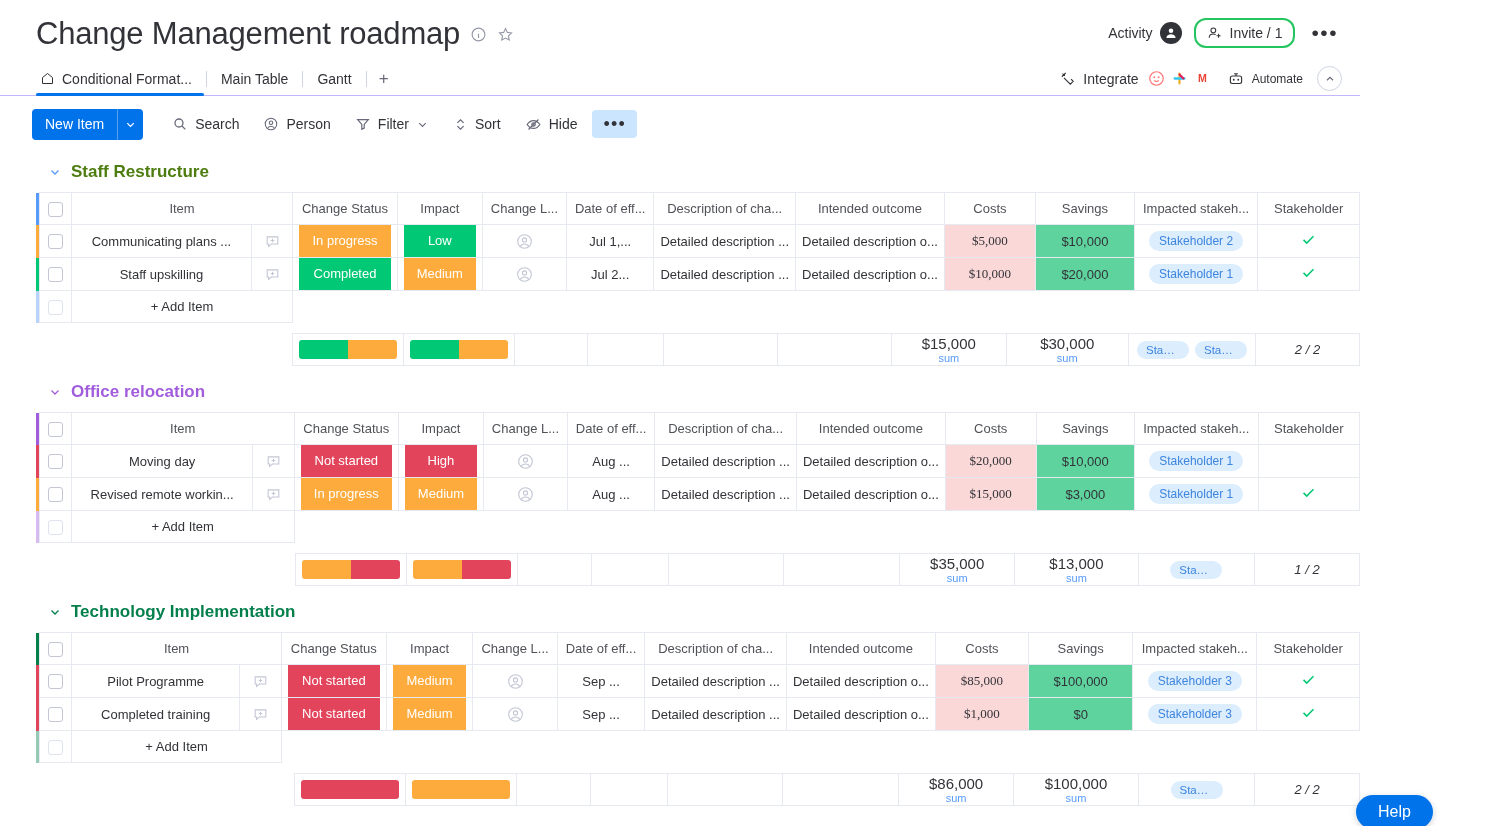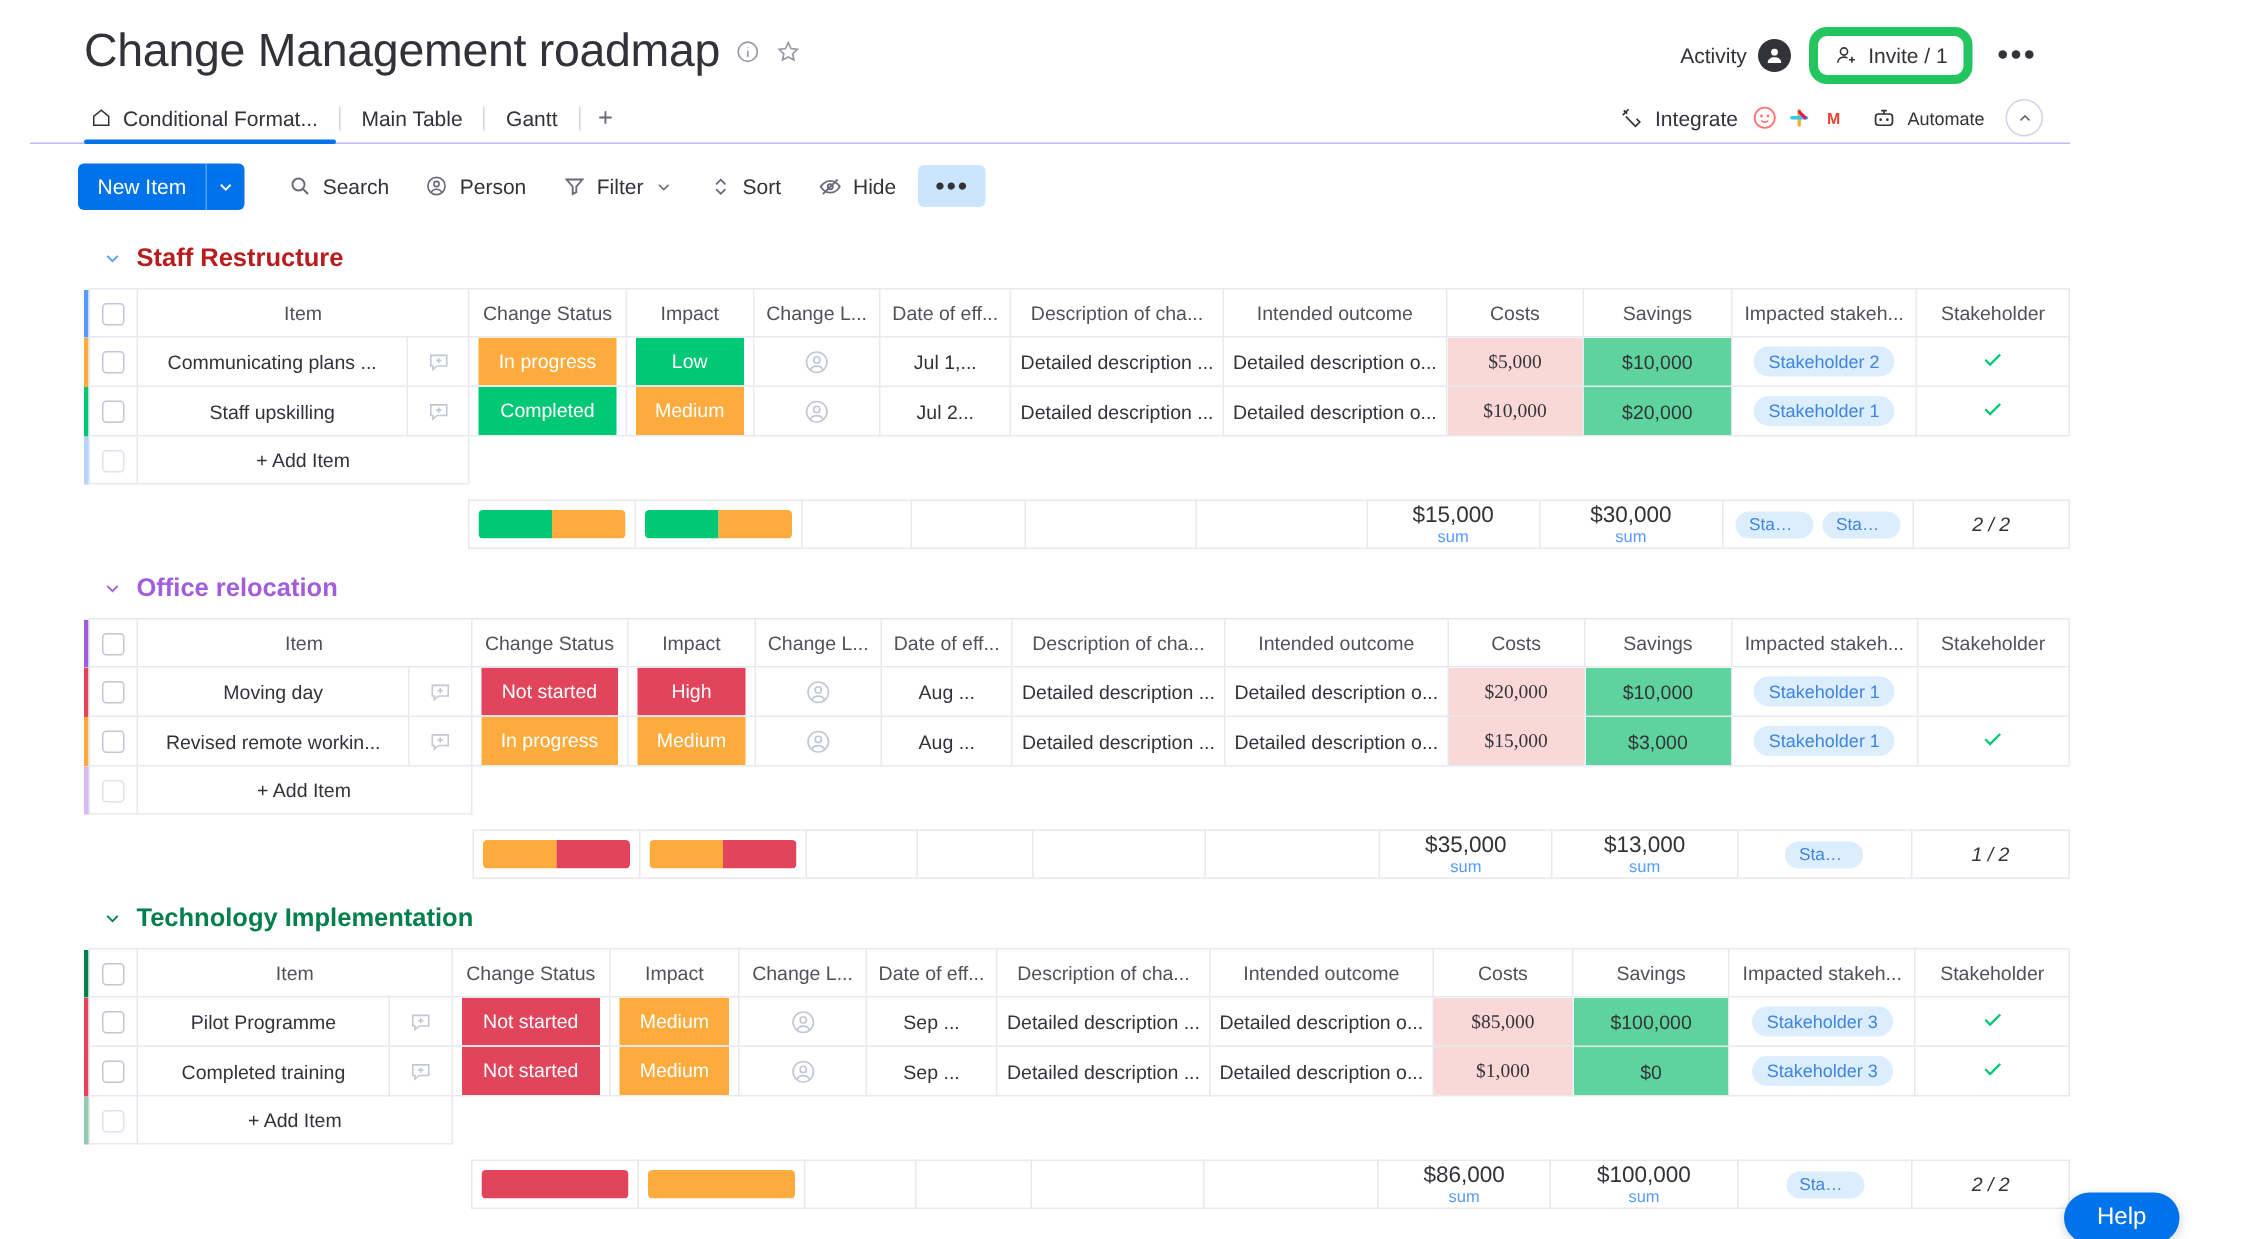--- a/index.html
+++ b/index.html
@@ -3,21 +3,21 @@
 <meta charset="utf-8">
 <style>
   * { box-sizing: border-box; margin: 0; padding: 0; }
   html, body {
     width: 1500px; height: 826px;
     background: #ffffff;
     font-family: "Liberation Sans", sans-serif;
     color: #323338;
     overflow: hidden;
   }
-  .page { position: relative; width: 1360px; height: 826px; margin-left: 20px; }
+  .page { position: relative; width: 1360px; height: 826px; }
 
   
   .topbar { position: relative; height: 62px; }
   .board-title-row {
     position: absolute; left: 36px; top: 14px;
     display: flex; align-items: center; gap: 10px;
   }
   .board-title {
     font-size: 31px; font-weight: 300; color: #323338;
     letter-spacing: -0.2px; line-height: 40px;
@@ -29,21 +29,21 @@
     position: absolute; right: 18px; top: 18px;
     display: flex; align-items: center; gap: 12px;
   }
   .activity { display: flex; align-items: center; gap: 7px; font-size: 14px; color: #323338; }
   .avatar-dark {
     width: 22px; height: 22px; border-radius: 50%; background: #323338;
     display: flex; align-items: center; justify-content: center;
   }
   .invite-btn {
     display: flex; align-items: center; gap: 7px;
-    border: 6px solid #22c55e; border-radius: 12px;
+    border: 2px solid #22c55e; border-radius: 12px;
     padding: 5px 11px; font-size: 14px; color: #323338; background: #fff;
     cursor: pointer;
   }
   .dots-btn {
     font-size: 21px; color: #323338; letter-spacing: 1.5px;
     cursor: pointer; line-height: 14px; padding: 0 4px;
   }
 
   
   .tabsrow {
@@ -376,21 +376,21 @@
   </div>
 
   <div class="board" id="board-root">
       <div class="group">
         <div class="group-title-row">
           <span class="group-chevron" style="color:#579bfc">
             <svg width="14" height="14" viewBox="0 0 24 24" fill="none" stroke="currentColor" stroke-width="2.2">
               <path d="M6 9.5l6 6 6-6"></path>
             </svg>
           </span>
-          <span class="group-title" style="color:#b91c1c">Staff Restructure</span>
+          <span class="group-title" style="color:#4d7c0f">Staff Restructure</span>
         </div>
         <table class="grid">
           <colgroup>
             <col class="c-strip">
             <col class="c-check">
             <col class="c-item">
             <col class="c-conv">
             <col class="c-status">
             <col class="c-impact">
             <col class="c-lead">

